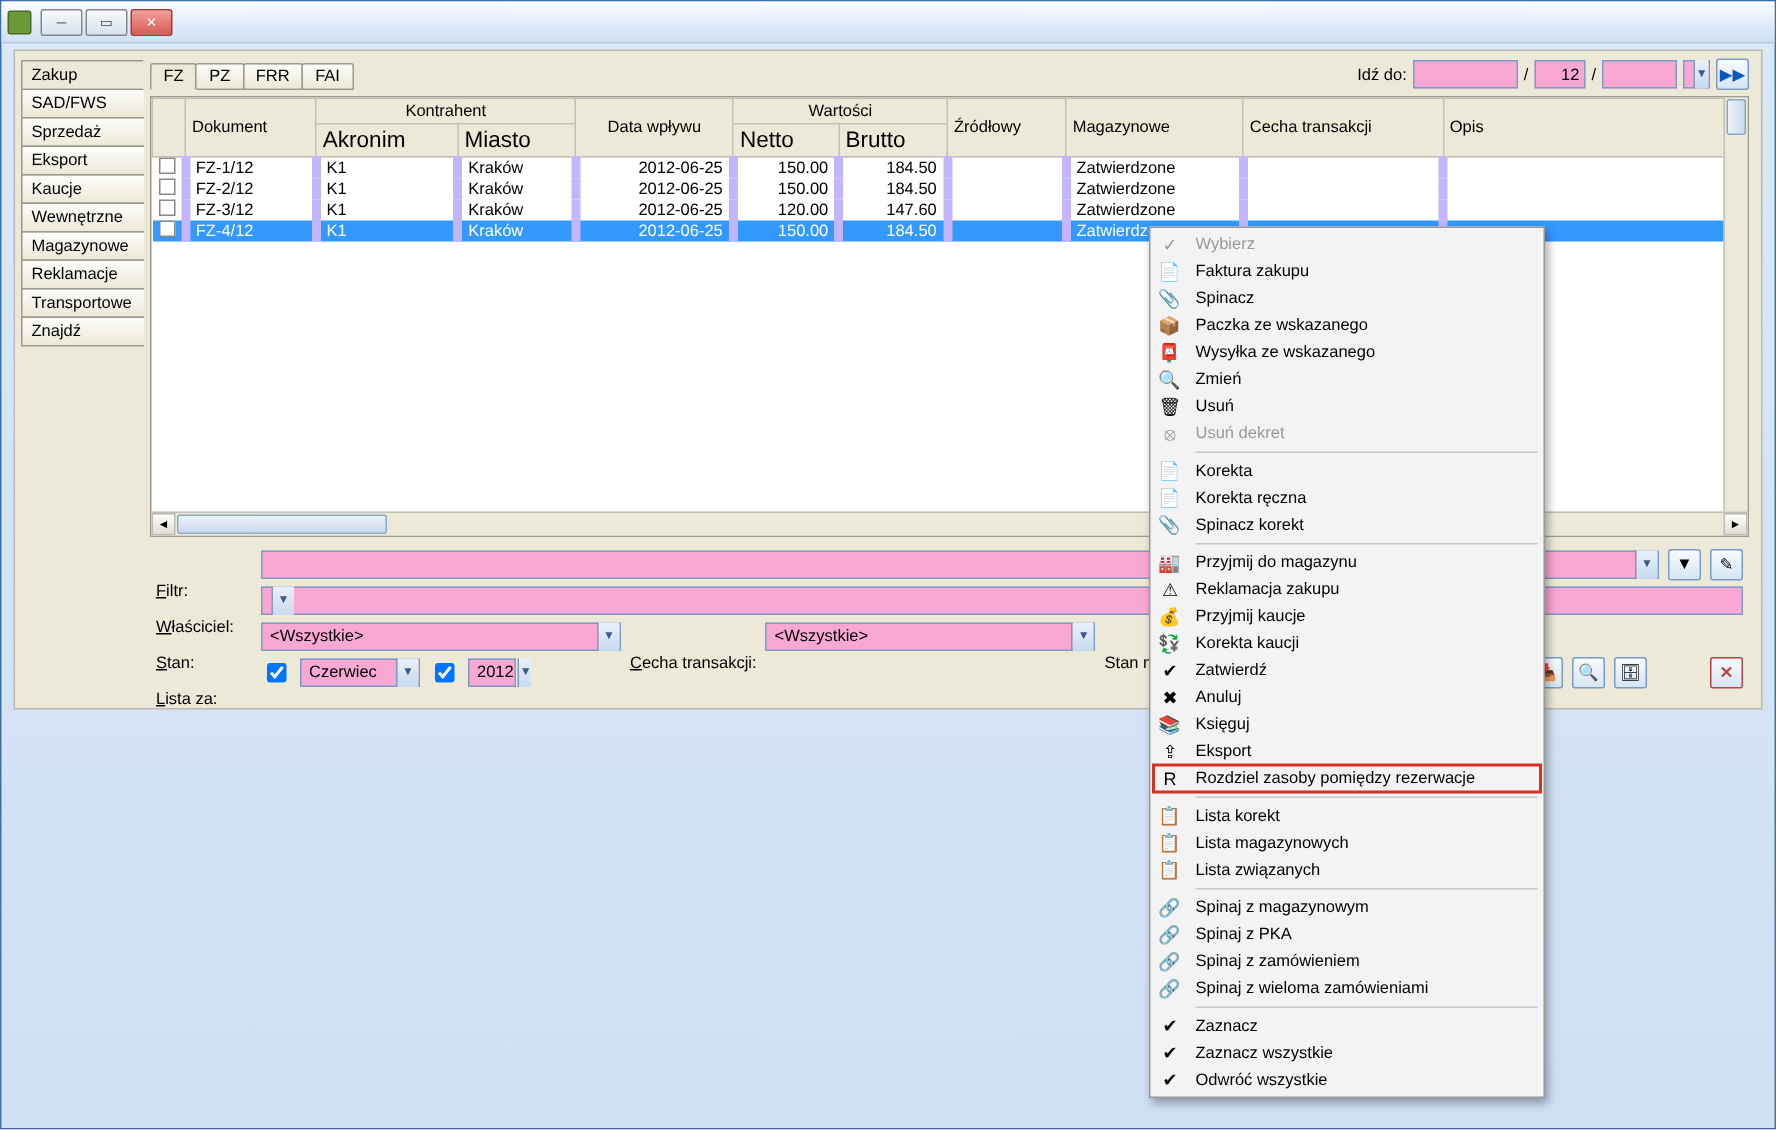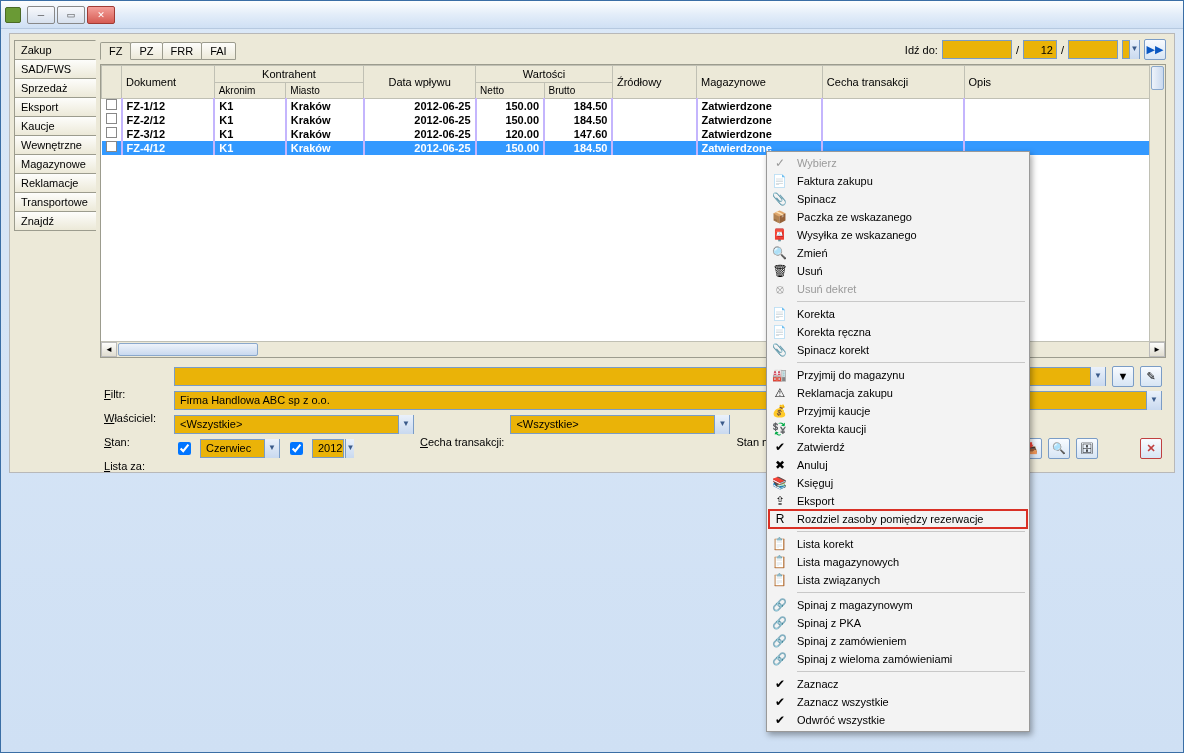--- a/index.html
+++ b/index.html
@@ -16,30 +16,30 @@
   .sidetabs { position:absolute; left:4px; top:6px; width:82px; display:flex; flex-direction:column; }
   .sidetab { border:1px solid #9c9c8e; border-right:none; background:linear-gradient(#fdfdfb,#ece9d8); padding:3px 6px; margin-bottom:-1px; text-align:left; cursor:default; }
   .sidetab.active { background:#ece9d8; font-weight:normal; position:relative; z-index:2; border-right:1px solid #ece9d8; }
 
   .main-panel { position:absolute; left:86px; top:2px; right:4px; bottom:4px; }
   .topbar { height:26px; display:flex; align-items:flex-end; gap:19px; padding:2px 4px; }
   .subtab { border:1px solid #9c9c8e; background:linear-gradient(#fdfdfb,#ece9d8); padding:2px 8px; border-radius:2px 2px 0 0; margin-right:-1px; }
   .subtab.active { background:#ece9d8; border-bottom-color:#ece9d8; position:relative; z-index:2; }
 
   .goto { margin-left:auto; display:flex; align-items:center; gap:4px; }
-  .goto input, .combo, select { border:1px solid #7a9cc6; background:#eab308; height:19px; padding:1px 3px; }
+  .goto input, .combo, select { border:1px solid #7a9cc6; background:#f9a8d4; height:19px; padding:1px 3px; }
   .combo { display:inline-flex; align-items:center; }
   .combo .arrow { width:15px; background:linear-gradient(#eaf1fb,#c9d9ef); border-left:1px solid #7a9cc6; text-align:center; font-size:8px; color:#3a5a8a; margin:-1px -3px -1px 3px; height:19px; line-height:17px; }
   .ico-btn { width:22px; height:21px; border:1px solid #7a9cc6; background:linear-gradient(#f8fbff,#d7e5f4); border-radius:2px; display:inline-flex; align-items:center; justify-content:center; }
 
   .grid-wrap { position:absolute; top:28px; left:4px; right:4px; bottom:110px; background:#fff; border:1px solid #9c9c8e; overflow:hidden; }
   .grid { width:100%; border-collapse:collapse; }
   .grid th { background:#ece9d8; border:1px solid #c0c0b4; padding:2px 4px; font-weight:normal; text-align:left; white-space:nowrap; }
-  .grid th.sub { font-size:10px; }
-  .grid td { border-right:2px solid #c4b5fd; padding:0 4px; height:14px; white-space:nowrap;font-weight:bold; }
+  .grid th.sub { font-size:15px; }
+  .grid td { border-right:6px solid #c4b5fd; padding:0 4px; height:14px; white-space:nowrap; }
   .grid tr.sel td { background:#3399ff; color:#fff; }
   .num { text-align:right; }
   .chk { width:16px; text-align:center; }
   .chk span { display:inline-block; width:11px; height:11px; border:1px solid #888; background:#fff; }
 
   .hscroll { position:absolute; left:0; right:0; bottom:0; height:16px; background:#ece9d8; border-top:1px solid #c0c0b4; }
   .hscroll .ar { width:16px; height:15px; border:1px solid #bbb; background:linear-gradient(#fdfdfb,#e0ddd0); display:inline-flex; align-items:center; justify-content:center; font-size:8px; }
   .hscroll .thumb { position:absolute; left:17px; top:1px; width:140px; height:13px; background:linear-gradient(#eef3fa,#c9d9ef); border:1px solid #8aa8cc; border-radius:2px; }
 
   .filters { position:absolute; left:8px; right:8px; bottom:4px; height:100px; }
@@ -199,21 +199,20 @@
           <span class="combo wide">
               <span style="flex:1"></span>
               <span class="arrow">▼</span>
             </span>
           <span class="ico-btn">▼</span>
           <span class="ico-btn">✎</span>
         </div>
         <div class="row">
           <label><u>W</u>łaściciel:</label>
           <span class="combo wide">
-              <span style="flex:1;padding-left:2px">Firma Handlowa ABC sp z o.o.</span>
               <span class="arrow">▼</span>
             </span>
         </div>
         <div class="row">
           <label><u>S</u>tan:</label>
           <span class="combo" style="width:240px">
               <span style="flex:1;padding-left:2px">&lt;Wszystkie&gt;</span>
               <span class="arrow">▼</span>
             </span>
           <label style="width:auto"><u>C</u>echa transakcji:</label>

